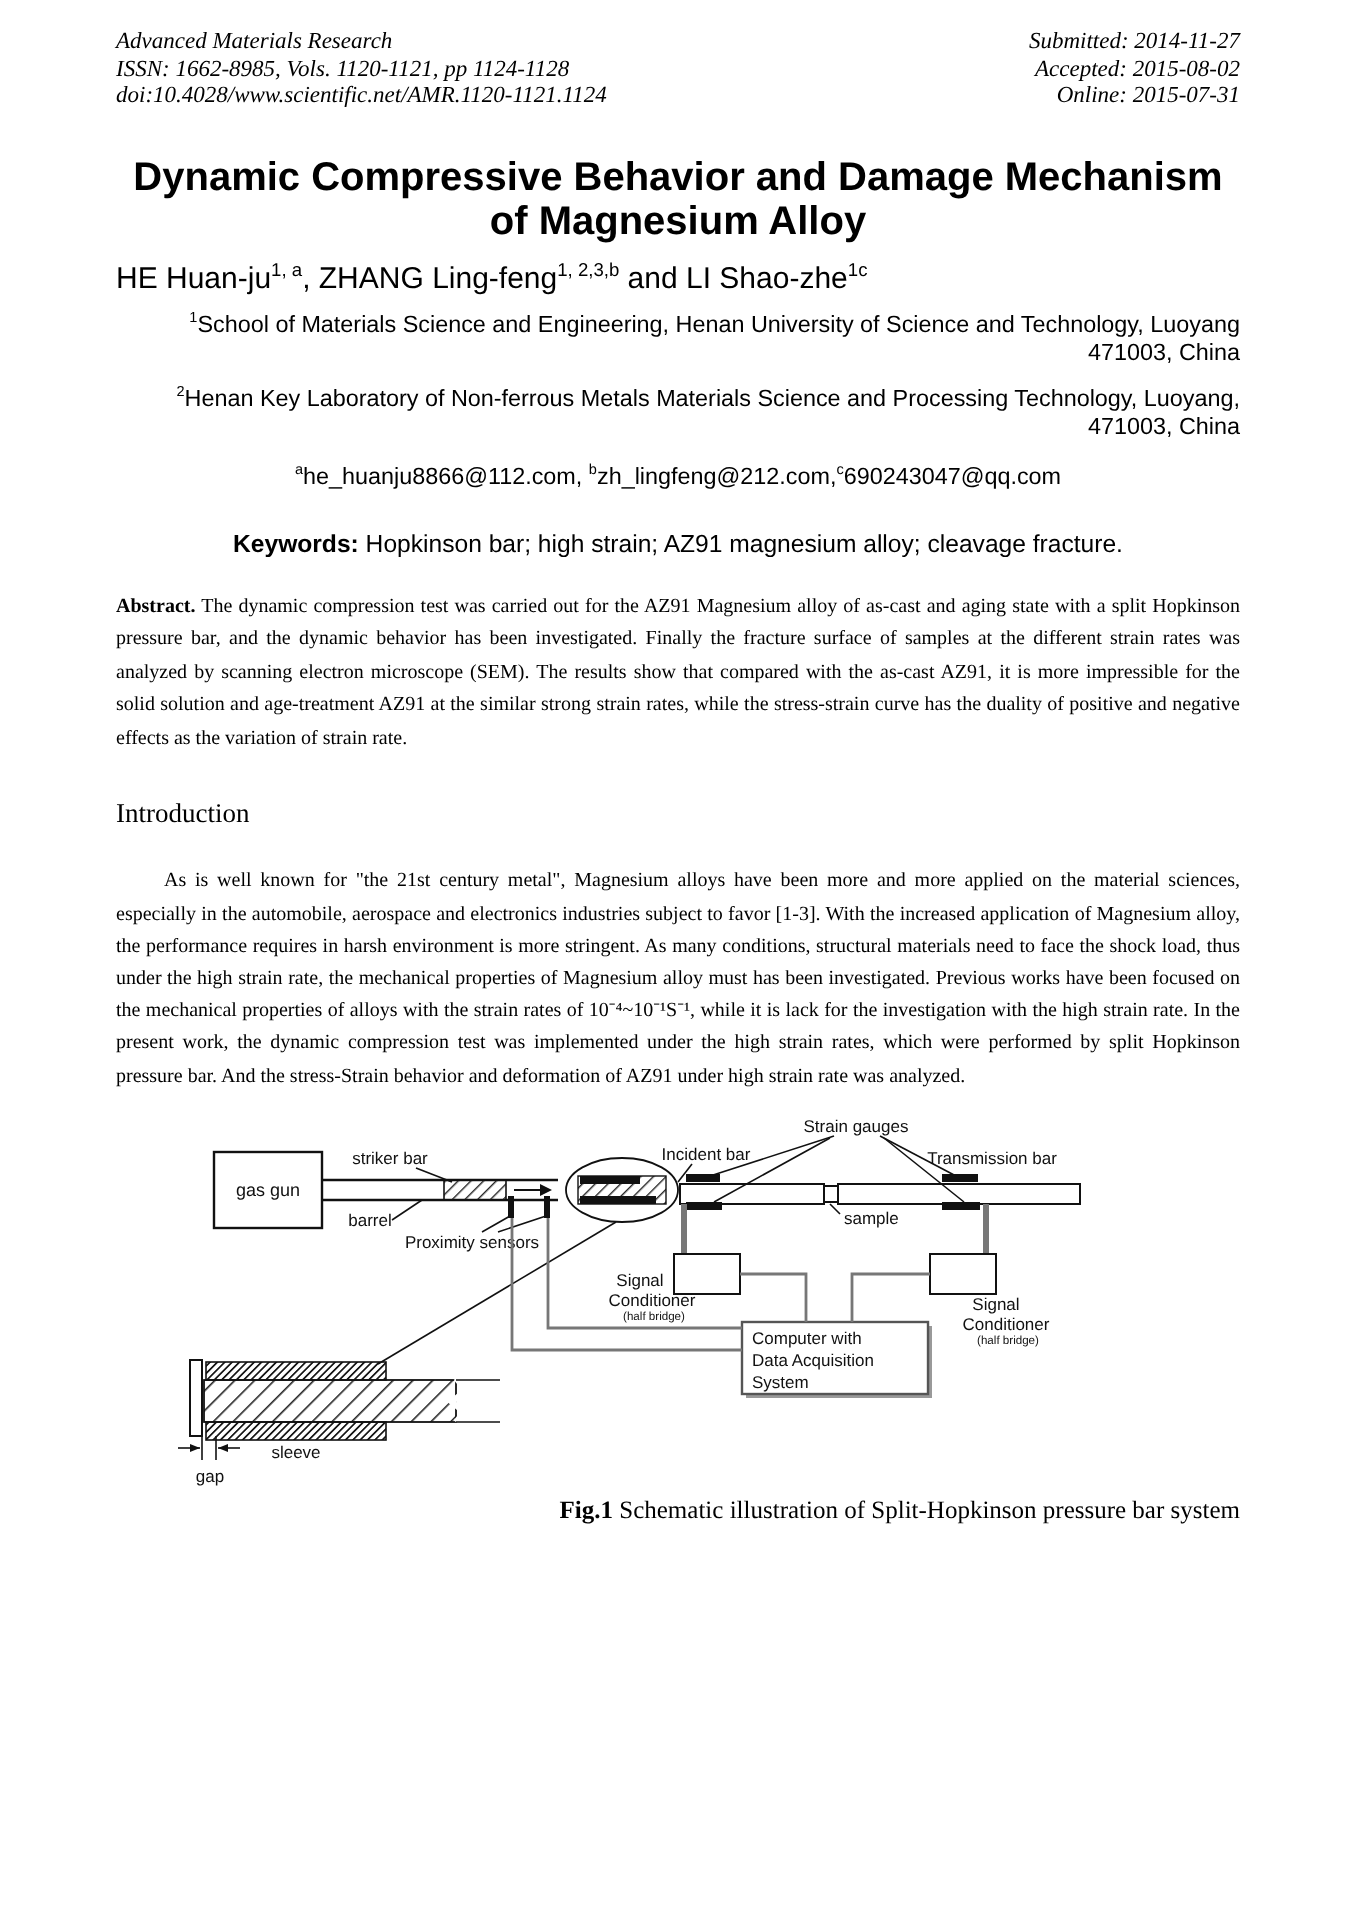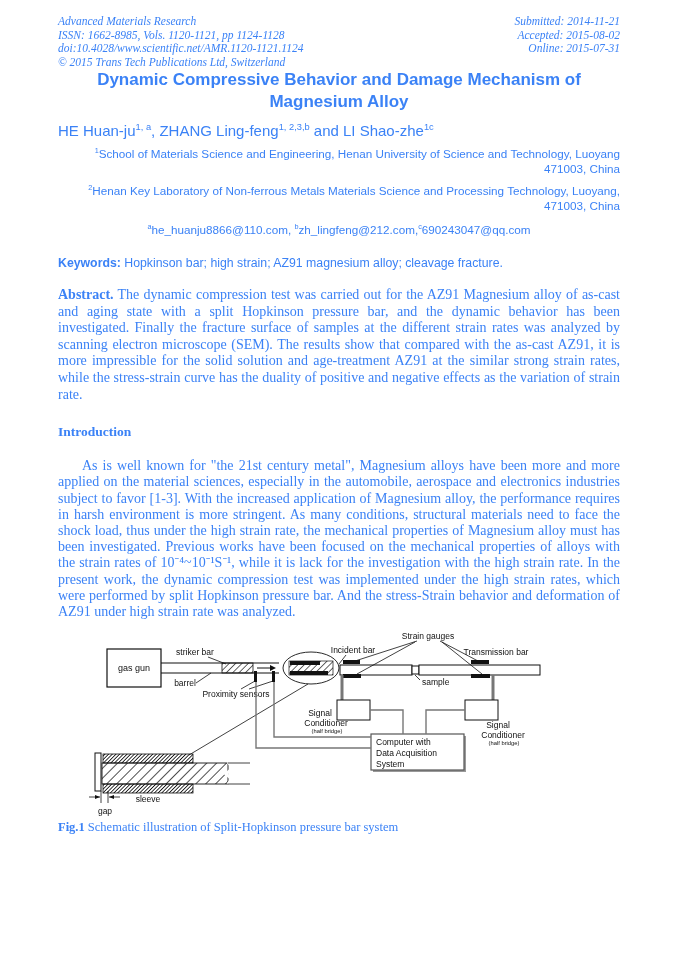--- a/index.html
+++ b/index.html
@@ -1,79 +1,78 @@
 <!DOCTYPE html>
 <html><head>
 <meta charset="utf-8">
 <style>
   * { margin:0; padding:0; box-sizing:border-box; }
   html,body { background:#ffffff; }
   .page {
-    width:678px; height:836px; background:#fff; color:#3b82f6;
+    width:678px; height:836px; background:#fff; color:#000000;
     font-family:"Liberation Serif", serif;
     padding:15px 58px 0 58px; overflow:hidden; position:relative;
   }
   
   .jheader { display:flex; justify-content:space-between;
     font-style:italic; font-size:11.5px; line-height:13.5px; }
   .jheader .right { text-align:right; }
   
   .title { font-family:"Liberation Sans", sans-serif; font-weight:bold;
-    font-size:17px; line-height:22px; text-align:center; }
+    font-size:20px; line-height:22px; text-align:center; margin-top:22px; }
   .authors { font-family:"Liberation Sans", sans-serif; font-size:15px;
     text-align:left; margin-top:9px; }
   .authors sup, .affil sup, .emails sup { font-size:62%; vertical-align:super; line-height:0; }
   .affil { font-family:"Liberation Sans", sans-serif; font-size:11.7px;
     line-height:14.5px; text-align:right; margin-top:8px; }
   .emails { font-family:"Liberation Sans", sans-serif; font-size:11.7px;
     text-align:center; margin-top:10px; }
   .keywords { font-family:"Liberation Sans", sans-serif; font-size:12.3px;
-    margin-top:20px; }
+    margin-top:20px;text-align:center; }
   .keywords b { font-weight:bold; }
-  .para { font-size:14px; line-height:16.6px; text-align:justify; }
+  .para { font-size:10px; line-height:16.6px; text-align:justify; }
   .abstract { margin-top:17px; }
   .abstract b { font-weight:bold; }
-  .sechead { font-size:13.5px; font-weight:bold; margin-top:21px; }
+  .sechead { font-size:13.5px; font-weight:normal; margin-top:21px; }
   .body-para { margin-top:18px; text-indent:24px; line-height:16.2px; }
   .fig-wrap { margin-top:4px; }
-  .fig-caption { font-size:12.5px; text-align:left; margin-top:-6px; }
+  .fig-caption { font-size:12.5px; text-align:right; margin-top:-6px; }
   .fig-caption b { font-weight:bold; }
   .closing { margin-top:16px; }
   svg text { font-family:"Liberation Sans", sans-serif; fill:#111; }
 </style>
 </head>
 <body>
 
 <div class="page">
 
   <div class="jheader">
     <div class="left">
       <div>Advanced Materials Research</div>
       <div>ISSN: 1662-8985, Vols. 1120-1121, pp 1124-1128</div>
       <div>doi:10.4028/www.scientific.net/AMR.1120-1121.1124</div>
-      <div>© 2015 Trans Tech Publications Ltd, Switzerland</div>
     </div>
     <div class="right">
-      <div>Submitted: 2014-11-21</div>
+      <div>Submitted: 2014-11-27</div>
       <div>Accepted: 2015-08-02</div>
       <div>Online: 2015-07-31</div>
     </div>
   </div>
 
   <h1 class="title">Dynamic Compressive Behavior and Damage Mechanism of Magnesium Alloy</h1>
 
   <div class="authors">
     <span>HE Huan-ju</span><sup>1, a</sup><span>, ZHANG Ling-feng</span><sup>1, 2,3,b</sup><span> and LI Shao-zhe</span><sup>1c</sup>
   </div>
 
   <div class="affil"><sup>1</sup><span>School of Materials Science and Engineering, Henan University of Science and Technology, Luoyang 471003, China</span></div>
   <div class="affil"><sup>2</sup><span>Henan Key Laboratory of Non-ferrous Metals Materials Science and Processing Technology, Luoyang, 471003, China</span></div>
 
   <div class="emails">
-    <sup>a</sup><span>he_huanju8866@110.com, </span><sup>b</sup><span>zh_lingfeng@212.com,</span><sup>c</sup><span>690243047@qq.com</span>
+    <sup>a</sup><span>he_huanju8866@112.com, </span><sup>b</sup><span>zh_lingfeng@212.com,</span><sup>c</sup><span>690243047@qq.com</span>
   </div>
 
   <div class="keywords">
     <b>Keywords:</b><span> Hopkinson bar; high strain; AZ91 magnesium alloy; cleavage fracture.</span>
   </div>
 
   <p class="para abstract">
     <b>Abstract.</b><span> The dynamic compression test was carried out for the AZ91 Magnesium alloy of as-cast and aging state with a split Hopkinson pressure bar, and the dynamic behavior has been investigated. Finally the fracture surface of samples at the different strain rates was analyzed by scanning electron microscope (SEM). The results show that compared with the as-cast AZ91, it is more impressible for the solid solution and age-treatment AZ91 at the similar strong strain rates, while the stress-strain curve has the duality of positive and negative effects as the variation of strain rate.</span>
   </p>
 

